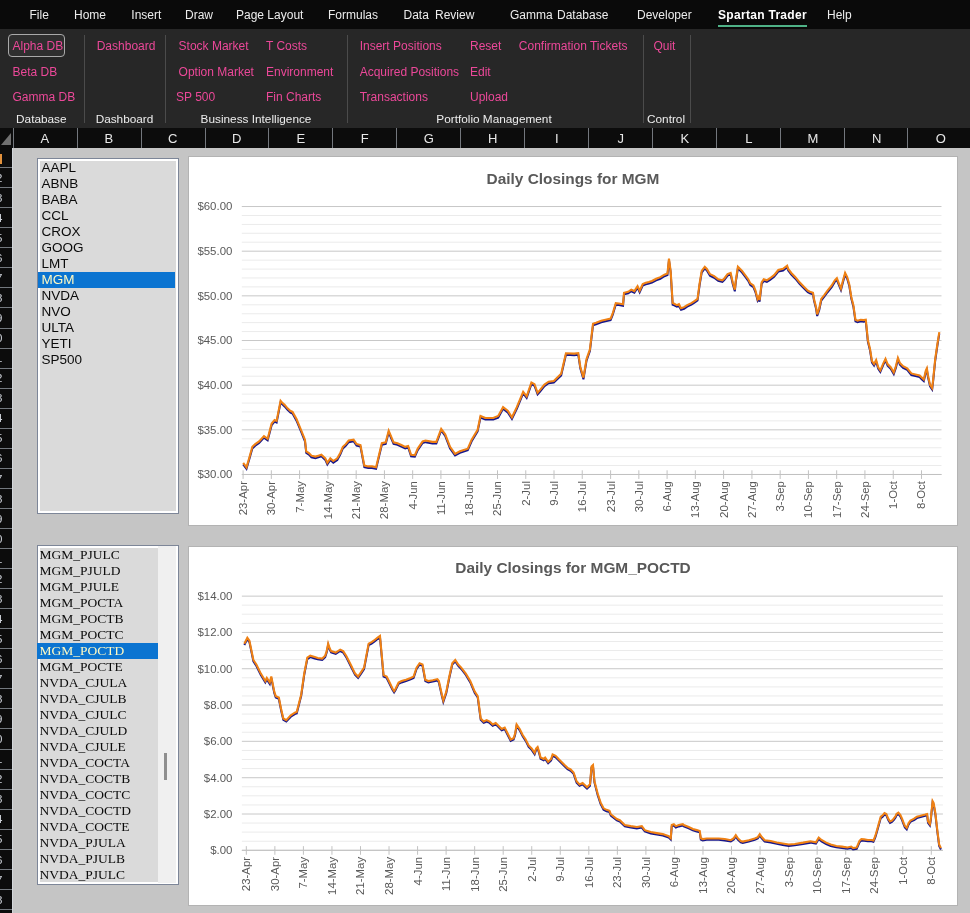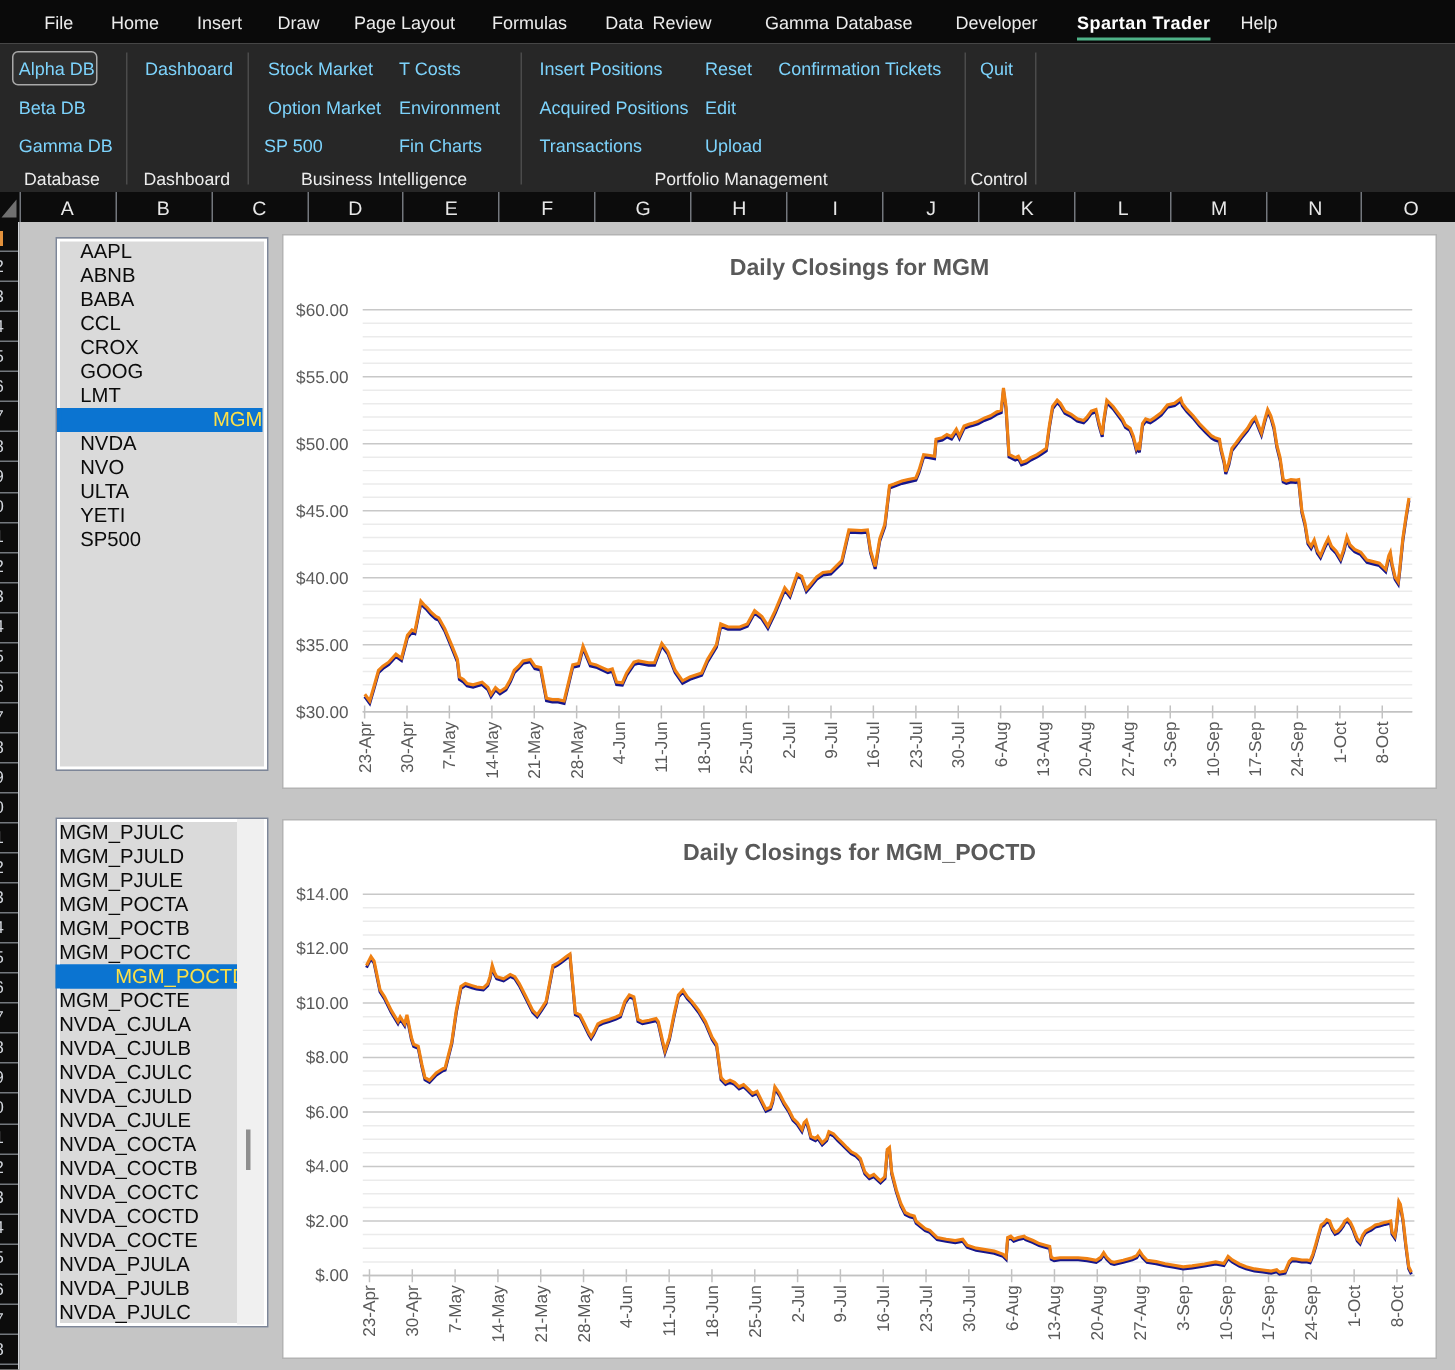--- a/index.html
+++ b/index.html
@@ -1,36 +1,36 @@
 <!DOCTYPE html>
 <html><head><meta charset="utf-8"><style>
 * { margin:0; padding:0; box-sizing:border-box; }
 html,body { width:970px; height:913px; overflow:hidden; background:#c5c5c5;
   font-family:"Liberation Sans", sans-serif; }
 #menubar { position:absolute; left:0; top:0; width:970px; height:29px; background:#0a0a0a; }
 .mi { position:absolute; top:7.5px; font-size:12px; color:#ececec; white-space:nowrap;margin-left:20px; }
 .mi.active { font-weight:bold; color:#fff; letter-spacing:0.3px; border-bottom:2.5px solid #4fb287; padding-bottom:3px; }
 #ribbon { position:absolute; left:0; top:29px; width:970px; height:99px; background:#272727; }
 .rsep { position:absolute; top:6px; height:88px; width:1px; background:#4b4b4b; }
-.rt { position:absolute; transform:translateY(-50%); font-size:12px; color:#7dd3fc; white-space:nowrap; }
+.rt { position:absolute; transform:translateY(-50%); font-size:12px; color:#ec4899; white-space:nowrap; }
 .rg { position:absolute; top:82.5px; transform:translateX(-50%); font-size:11.8px; color:#ededed; white-space:nowrap; }
 .abtn { position:absolute; left:7.5px; top:4.5px; width:57px; height:23px; border:1px solid #a9a9a9; border-radius:4px; background:#2f2f2f; }
 #colhead { position:absolute; left:0; top:128px; width:970px; height:19.5px; background:#0c0c0c; }
 .cl { position:absolute; top:2.5px; transform:translateX(-50%); font-size:13px; color:#e8e8e8; }
 .cs { position:absolute; top:0; height:19.5px; width:1px; background:#73777d; }
 .tri { position:absolute; left:0.5px; top:4.5px; width:0; height:0; border-left:10px solid transparent; border-bottom:12px solid #707070; }
 #rowhead { position:absolute; left:0; top:147.5px; width:12.5px; height:765.5px; background:#0c0c0c; border-right:1px solid #d2d6da; overflow:hidden; }
 .rsepH { position:absolute; left:0; width:13px; height:1px; background:#73787e; }
 .rn { position:absolute; left:-27.5px; width:30px; text-align:right; font-size:11.5px; color:#cfd3da; }
 .lb { position:absolute; left:36.5px; width:142px; background:#dadada; border:1px solid #7d8698; box-shadow:inset 0 0 0 2px #ffffff; padding:1.5px 0 0 3px; }
 #lb1 { top:157.5px; height:356.5px; }
 #lb2 { top:544.5px; height:340px; }
-.li { height:16px; line-height:16px; font-size:13.5px; color:#0b0b0b; padding-left:13px; width:134.5px; white-space:nowrap; overflow:hidden; }
-.li.sel { background:#0b74d1; color:#fde047; box-shadow:-3px 0 0 #0b74d1;text-align:right; }
-#lb2 .li { width:125px; padding-left:0; margin-left:-1px; }
+.li { height:16px; line-height:16px; font-size:13.5px; color:#0b0b0b; padding-left:1px; width:134.5px; white-space:nowrap; overflow:hidden; }
+.li.sel { background:#0b74d1; color:#fef9c3; box-shadow:-3px 0 0 #0b74d1; }
+#lb2 .li { width:125px; padding-left:0; margin-left:-1px;font-family:Liberation Serif, serif; }
 #sbwrap { position:absolute; left:157.5px; top:546px; width:18px; height:337px; background:#f0f0f0; }
 #thumb { position:absolute; left:6px; top:207px; width:3px; height:27px; background:#8f8f8f; }
 .chart { position:absolute; background:#ffffff; border:1px solid #b3b3b3; }
 </style></head>
 <body>
 <div id="sheet"></div>
 <svg class="chart" style="left:188px;top:156px" width="770" height="370" viewBox="0 0 770 370">
 <line x1="52" y1="319.2" x2="755.5" y2="319.2" stroke="#c8c8c8" stroke-width="1"></line>
 <line x1="52" y1="310.2" x2="755.5" y2="310.2" stroke="#ebebeb" stroke-width="1"></line>
 <line x1="52" y1="301.2" x2="755.5" y2="301.2" stroke="#ebebeb" stroke-width="1"></line>

